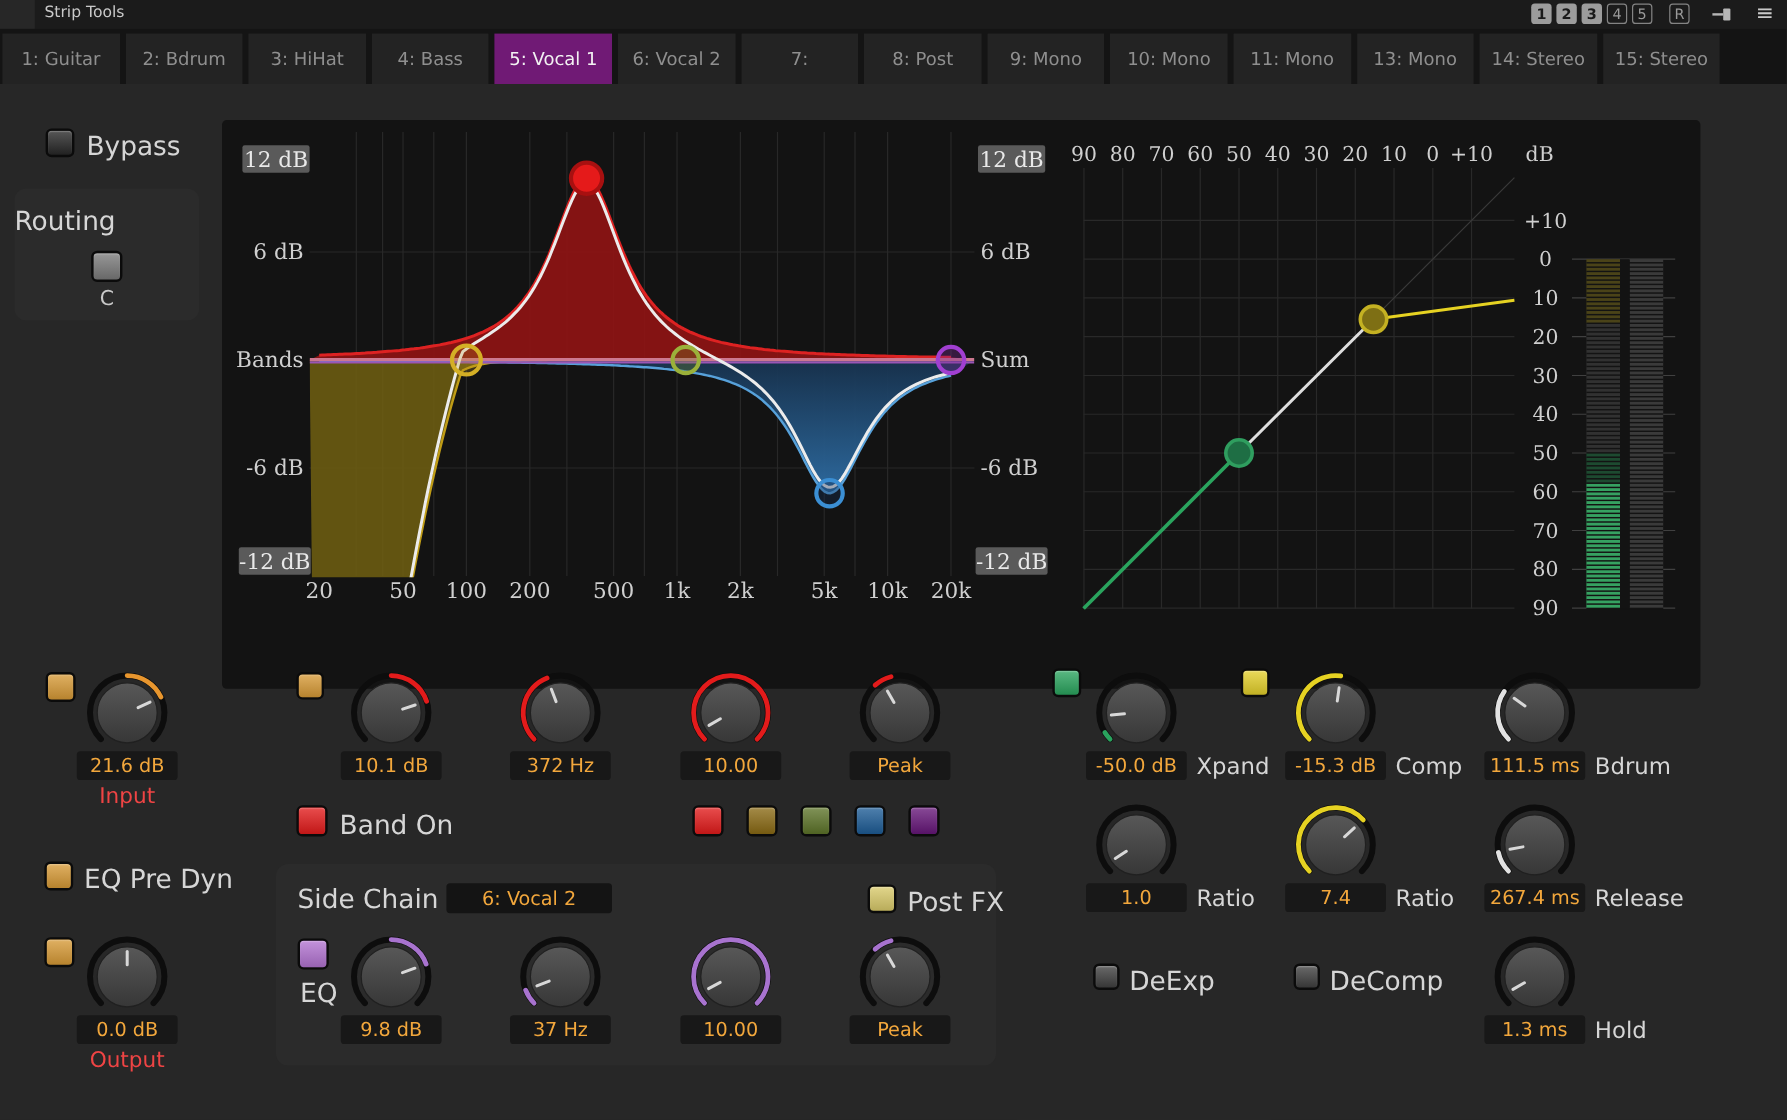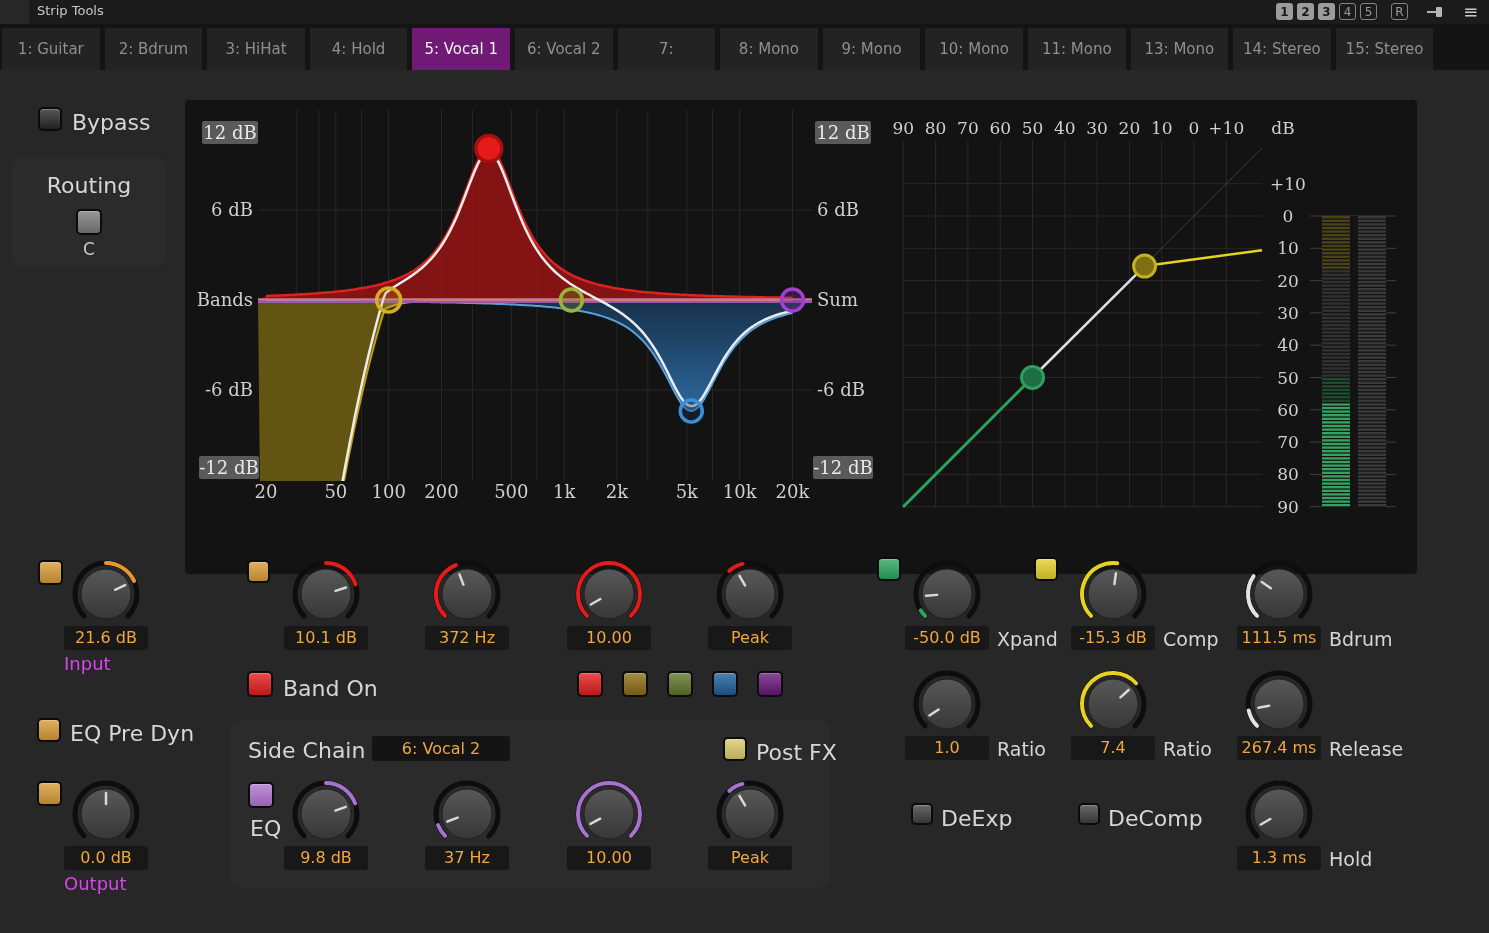--- a/index.html
+++ b/index.html
@@ -37,21 +37,21 @@
   .cb{position:absolute;box-sizing:border-box;border:2px solid #0b0b0b;border-radius:5px;
     background-image:linear-gradient(rgba(255,255,255,.22),rgba(0,0,0,.15));
     box-shadow:inset 0 1px 1px rgba(255,255,255,.25);cursor:pointer;}
   .lbl{position:absolute;color:#d6d6d6;font-size:22px;white-space:nowrap;}
   .small{font-size:17px;}
   
   .kgroup{position:absolute;width:84px;}
   .knob{width:84px;height:76px;cursor:pointer;}
   .vbox{position:absolute;left:0;top:70px;width:84px;height:24px;background:#181818;border-radius:3px;
     color:#f2a73c;font-size:16px;line-height:24px;text-align:center;cursor:text;}
-  .klabel{position:absolute;left:0;top:97px;width:84px;text-align:left;color:#d946ef;font-size:18px;}
+  .klabel{position:absolute;left:0;top:97px;width:84px;text-align:center;color:#ef4444;font-size:18px;}
   .slabel{position:absolute;left:92px;top:72px;color:#d6d6d6;font-size:19px;white-space:nowrap;}
   
   .dropdown{position:absolute;background:#141414;border-radius:3px;color:#f2a73c;font-size:16px;
     text-align:center;cursor:pointer;}
 </style>
 </head>
 <body>
 
 
 
@@ -86,25 +86,25 @@
     <span class="closeicon">✕</span>
   </span>
 </div>
 
 
 <div class="tabstrip">
   <div class="tabrow" id="tabrow">
       <div class="tab">1: Guitar</div>
       <div class="tab">2: Bdrum</div>
       <div class="tab">3: HiHat</div>
-      <div class="tab">4: Hold</div>
+      <div class="tab">4: Bass</div>
       <div class="tab active">5: Vocal 1</div>
       <div class="tab">6: Vocal 2</div>
       <div class="tab">7:</div>
-      <div class="tab">8: Mono</div>
+      <div class="tab">8: Post</div>
       <div class="tab">9: Mono</div>
       <div class="tab">10: Mono</div>
       <div class="tab">11: Mono</div>
       <div class="tab">13: Mono</div>
       <div class="tab">14: Stereo</div>
       <div class="tab">15: Stereo</div>
     </div>
 </div>
 
 
@@ -321,21 +321,21 @@
       <rect x="1137" y="406.4000000000007" width="64" height="1.2" fill="#131313"></rect>
       <rect x="1165" y="116" width="8" height="291" fill="#131313"></rect>
     </svg>
 </div>
 
 
 <span class="cb" id="cb-bypass" style="left:38px;top:107px;width:24px;height:24px"></span>
 <span class="lbl" style="left:72px;top:110px">Bypass</span>
 
 <div class="panel" style="left:12px;top:157px;width:154px;height:110px">
-  <div class="lbl" style="left:0;top:16px;width:154px;text-align:center;position:absolute">Routing</div>
+  <div class="lbl" style="left:0;top:16px;width:154px;position:absolute">Routing</div>
   <span class="cb" style="left:64px;top:52px;width:26px;height:26px;background-color:#7a7a7a"></span>
   <div class="lbl small" style="left:0;top:82px;width:154px;text-align:center;position:absolute;color:#c9c9c9">C</div>
 </div>
 
 
 <span class="cb" style="left: 38px; top: 560px; width: 25px; height: 25px; background-color: rgb(215, 154, 54);"></span>
 <div class="kgroup" style="left:64px;top:556px">
   <div class="knob"><svg width="84" height="76" viewBox="0 0 84 76">
         <path d="M 20.08 59.92 A 31 31 0 1 1 63.92 59.92" fill="none" stroke="#0d0d0d" stroke-width="5" stroke-linecap="round"></path>
         <path d="M 42.00 7.00 A 31 31 0 0 1 70.10 24.90" fill="none" stroke="#e8962e" stroke-width="4" stroke-linecap="round"></path>

